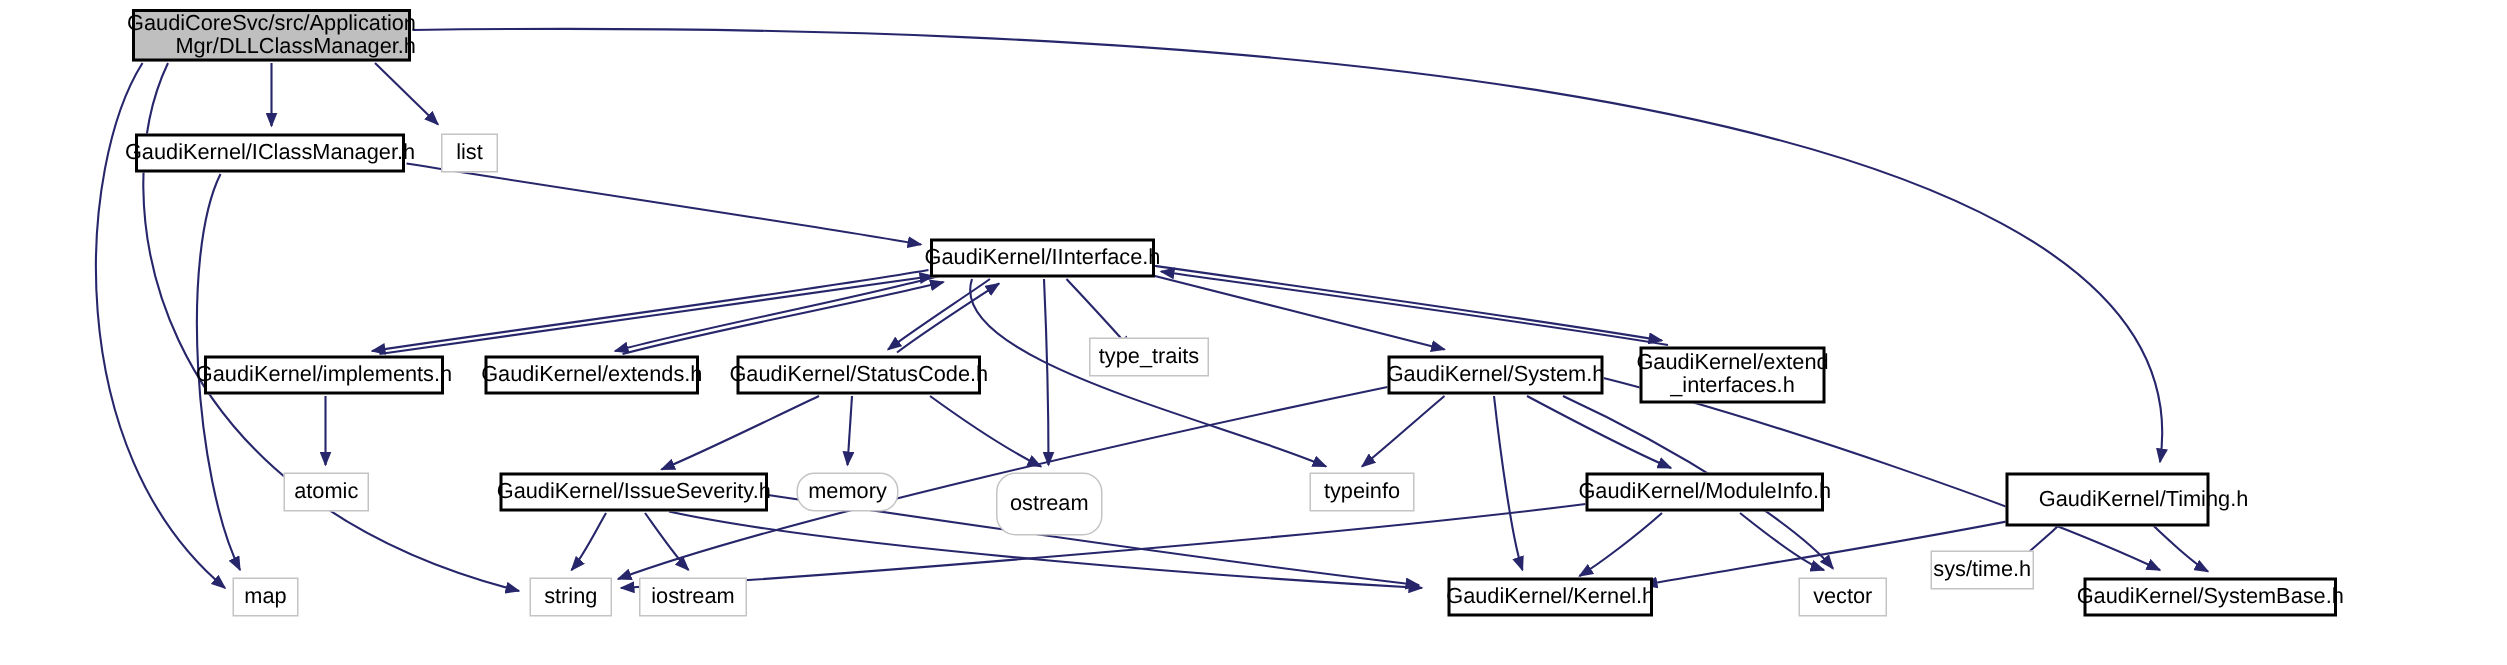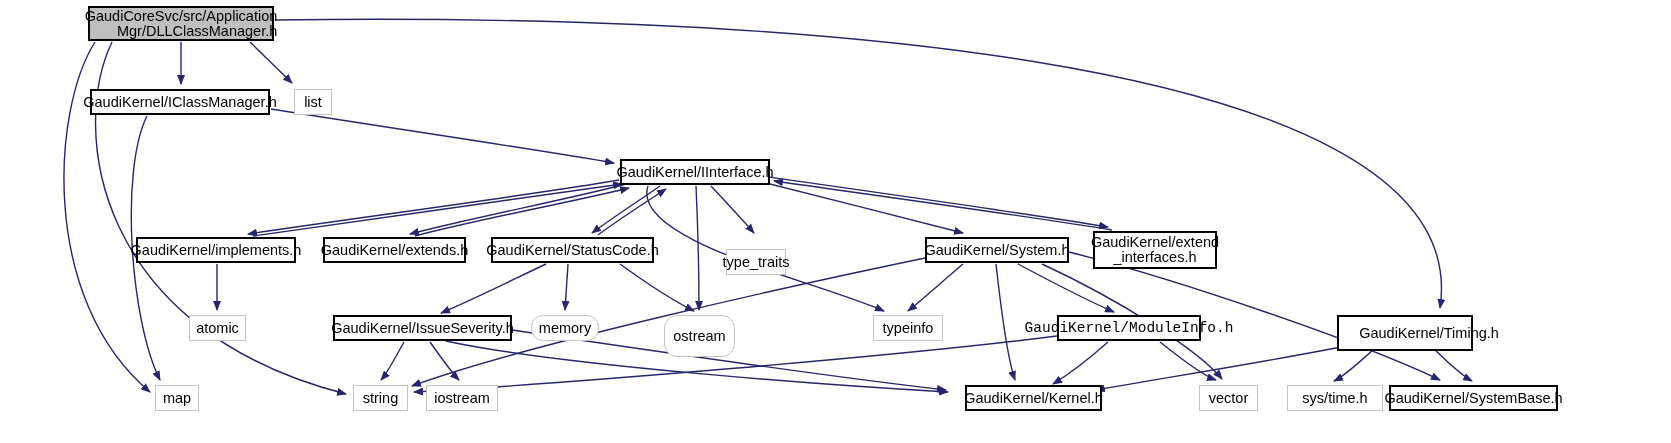--- a/index.html
+++ b/index.html
@@ -140,48 +140,48 @@
   <div class="node std" style="left:294px;top:89px;width:38px;height:26px;">list</div>
 
   <div class="node hdr" style="left:620px;top:159px;width:150px;height:26px;">GaudiKernel/IInterface.h</div>
 
   <div class="node hdr" style="left:136px;top:237px;width:160px;height:26px;">GaudiKernel/implements.h</div>
 
   <div class="node hdr" style="left:323px;top:237px;width:143px;height:26px;">GaudiKernel/extends.h</div>
 
   <div class="node hdr" style="left:491px;top:237px;width:163px;height:26px;">GaudiKernel/StatusCode.h</div>
 
-  <div class="node std" style="left:726px;top:249px;width:60px;height:26px;text-align:right;">type_traits</div>
+  <div class="node std" style="left:726px;top:225px;width:80px;height:26px;text-align:right;">type_traits</div>
 
   <div class="node hdr" style="left:925px;top:237px;width:144px;height:26px;">GaudiKernel/System.h</div>
 
   <div class="node hdr" style="left:1093px;top:231px;width:124px;height:38px;">GaudiKernel/extend
 _interfaces.h</div>
 
   <div class="node std" style="left:189px;top:315px;width:57px;height:26px;">atomic</div>
 
   <div class="node hdr" style="left:333px;top:315px;width:179px;height:26px;">GaudiKernel/IssueSeverity.h</div>
 
   <div class="node std" style="left:531px;top:315px;width:68px;height:26px;border-radius:12px;">memory</div>
 
   <div class="node std" style="left:664px;top:315px;width:71px;height:42px;border-radius:13px;">ostream</div>
 
   <div class="node std" style="left:873px;top:315px;width:70px;height:26px;">typeinfo</div>
 
-  <div class="node hdr" style="left:1057px;top:315px;width:144px;height:26px;font-family:Liberation Mono, monospace;">GaudiKernel/ModuleInfo.h</div>
+  <div class="node hdr" style="left:1057px;top:315px;width:159px;height:26px;">GaudiKernel/ModuleInfo.h</div>
 
   <div class="node hdr" style="left:1337px;top:315px;width:136px;height:36px;padding-left:48px;">GaudiKernel/Timing.h</div>
 
   <div class="node std" style="left:155px;top:385px;width:44px;height:26px;">map</div>
 
   <div class="node std" style="left:353px;top:385px;width:55px;height:26px;">string</div>
 
   <div class="node std" style="left:426px;top:385px;width:72px;height:26px;">iostream</div>
 
   <div class="node hdr" style="left:953px;top:385px;width:137px;height:26px;margin-left:12px;">GaudiKernel/Kernel.h</div>
 
   <div class="node std" style="left:1199px;top:385px;width:59px;height:26px;">vector</div>
 
-  <div class="node std" style="left:1287px;top:385px;width:96px;height:26px;">sys/time.h</div>
+  <div class="node std" style="left:1287px;top:367px;width:69px;height:26px;">sys/time.h</div>
 
   <div class="node hdr" style="left:1389px;top:385px;width:169px;height:26px;">GaudiKernel/SystemBase.h</div>
 
 </div>
 
 </body></html>

